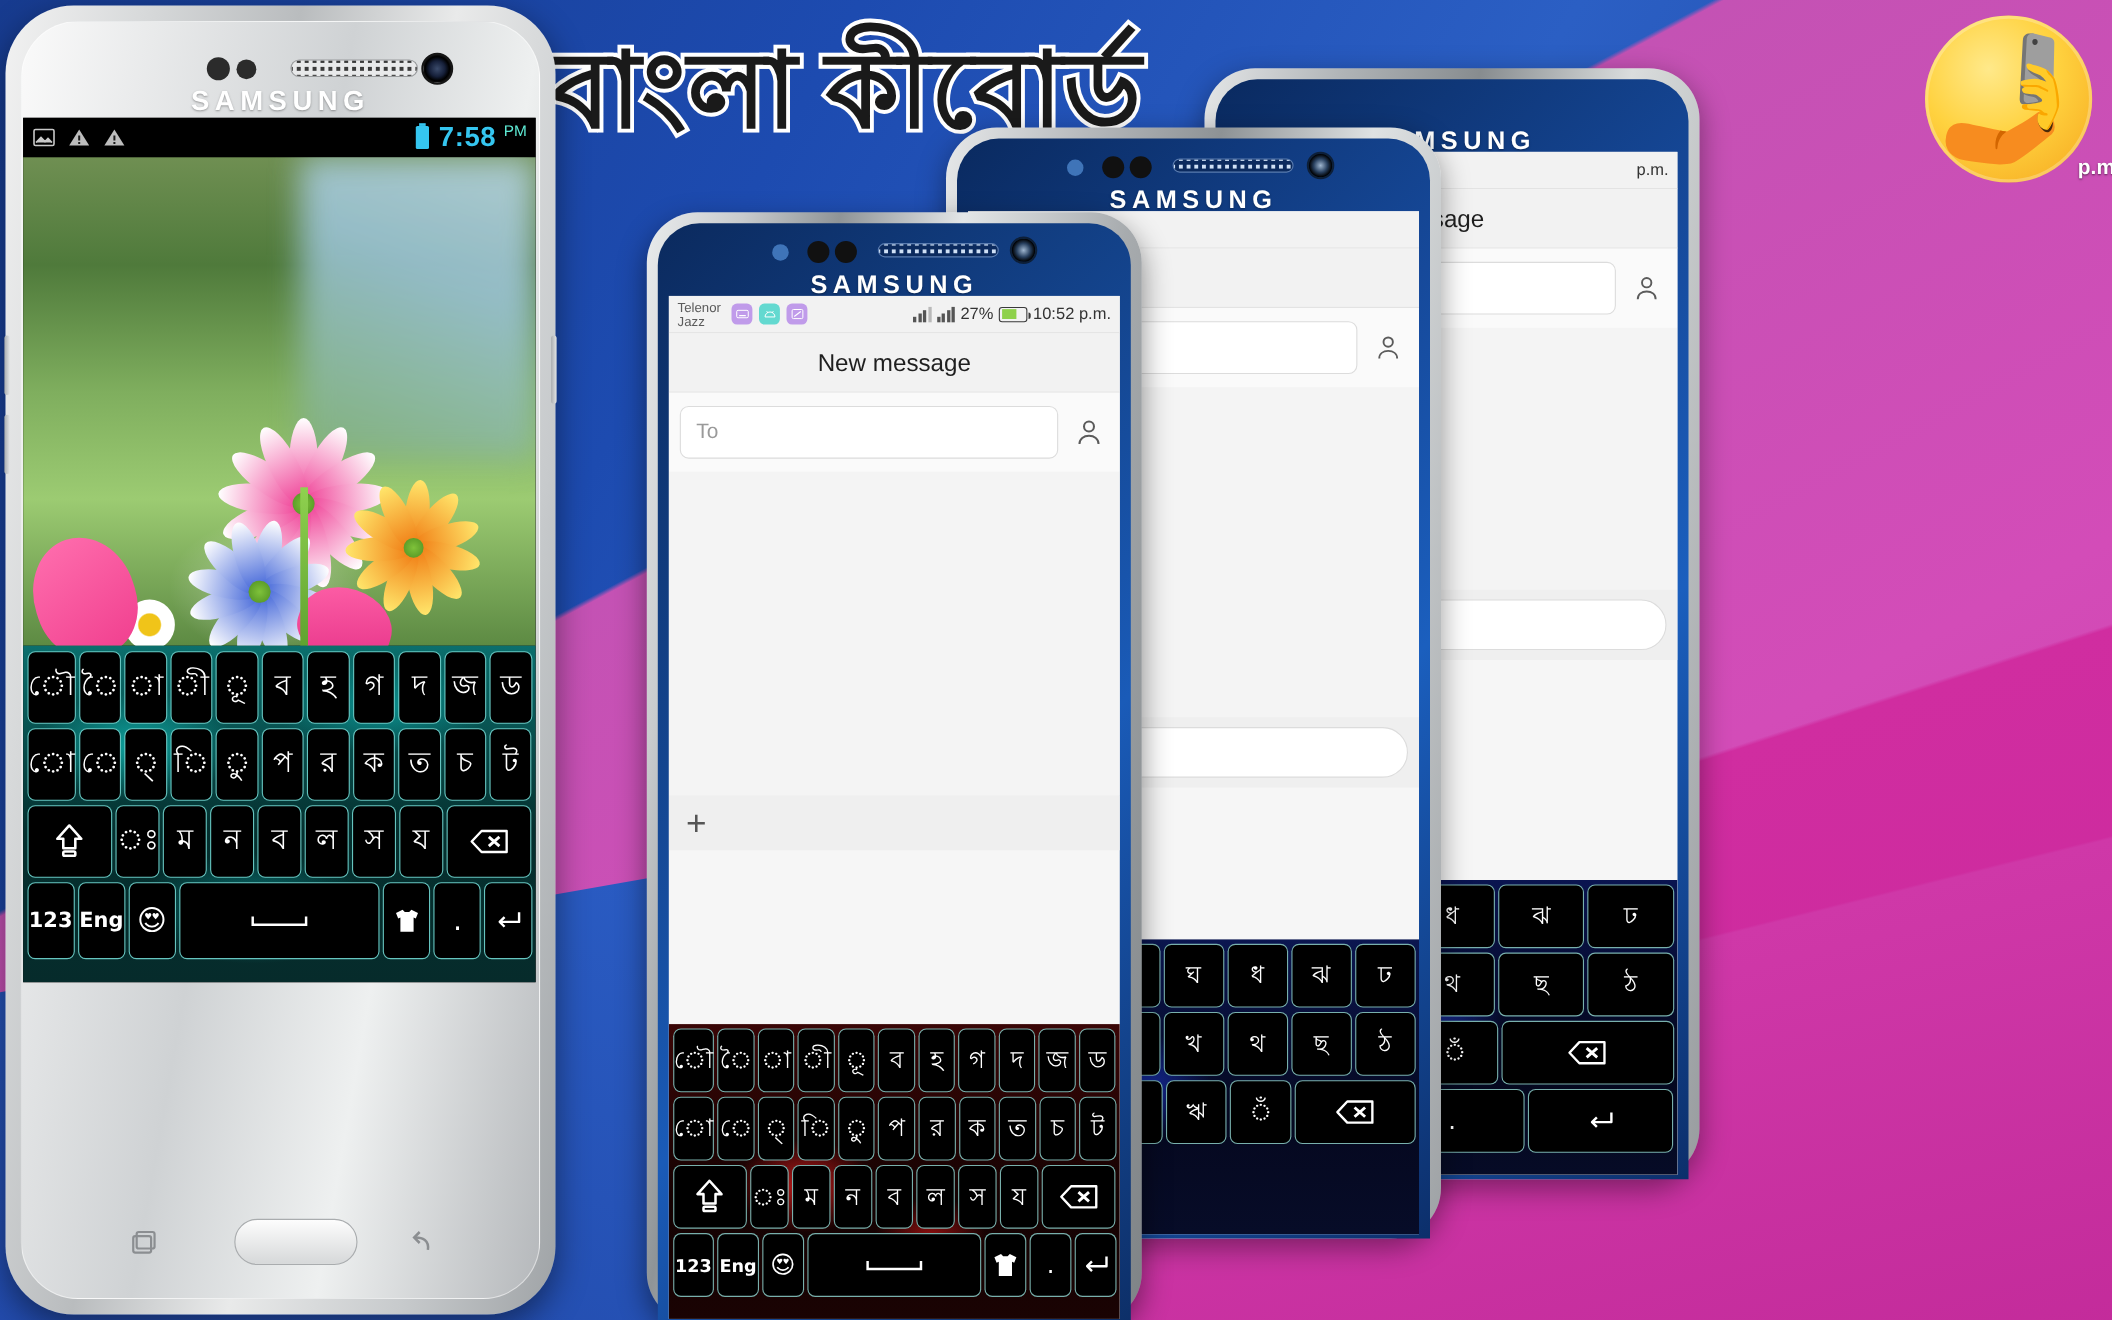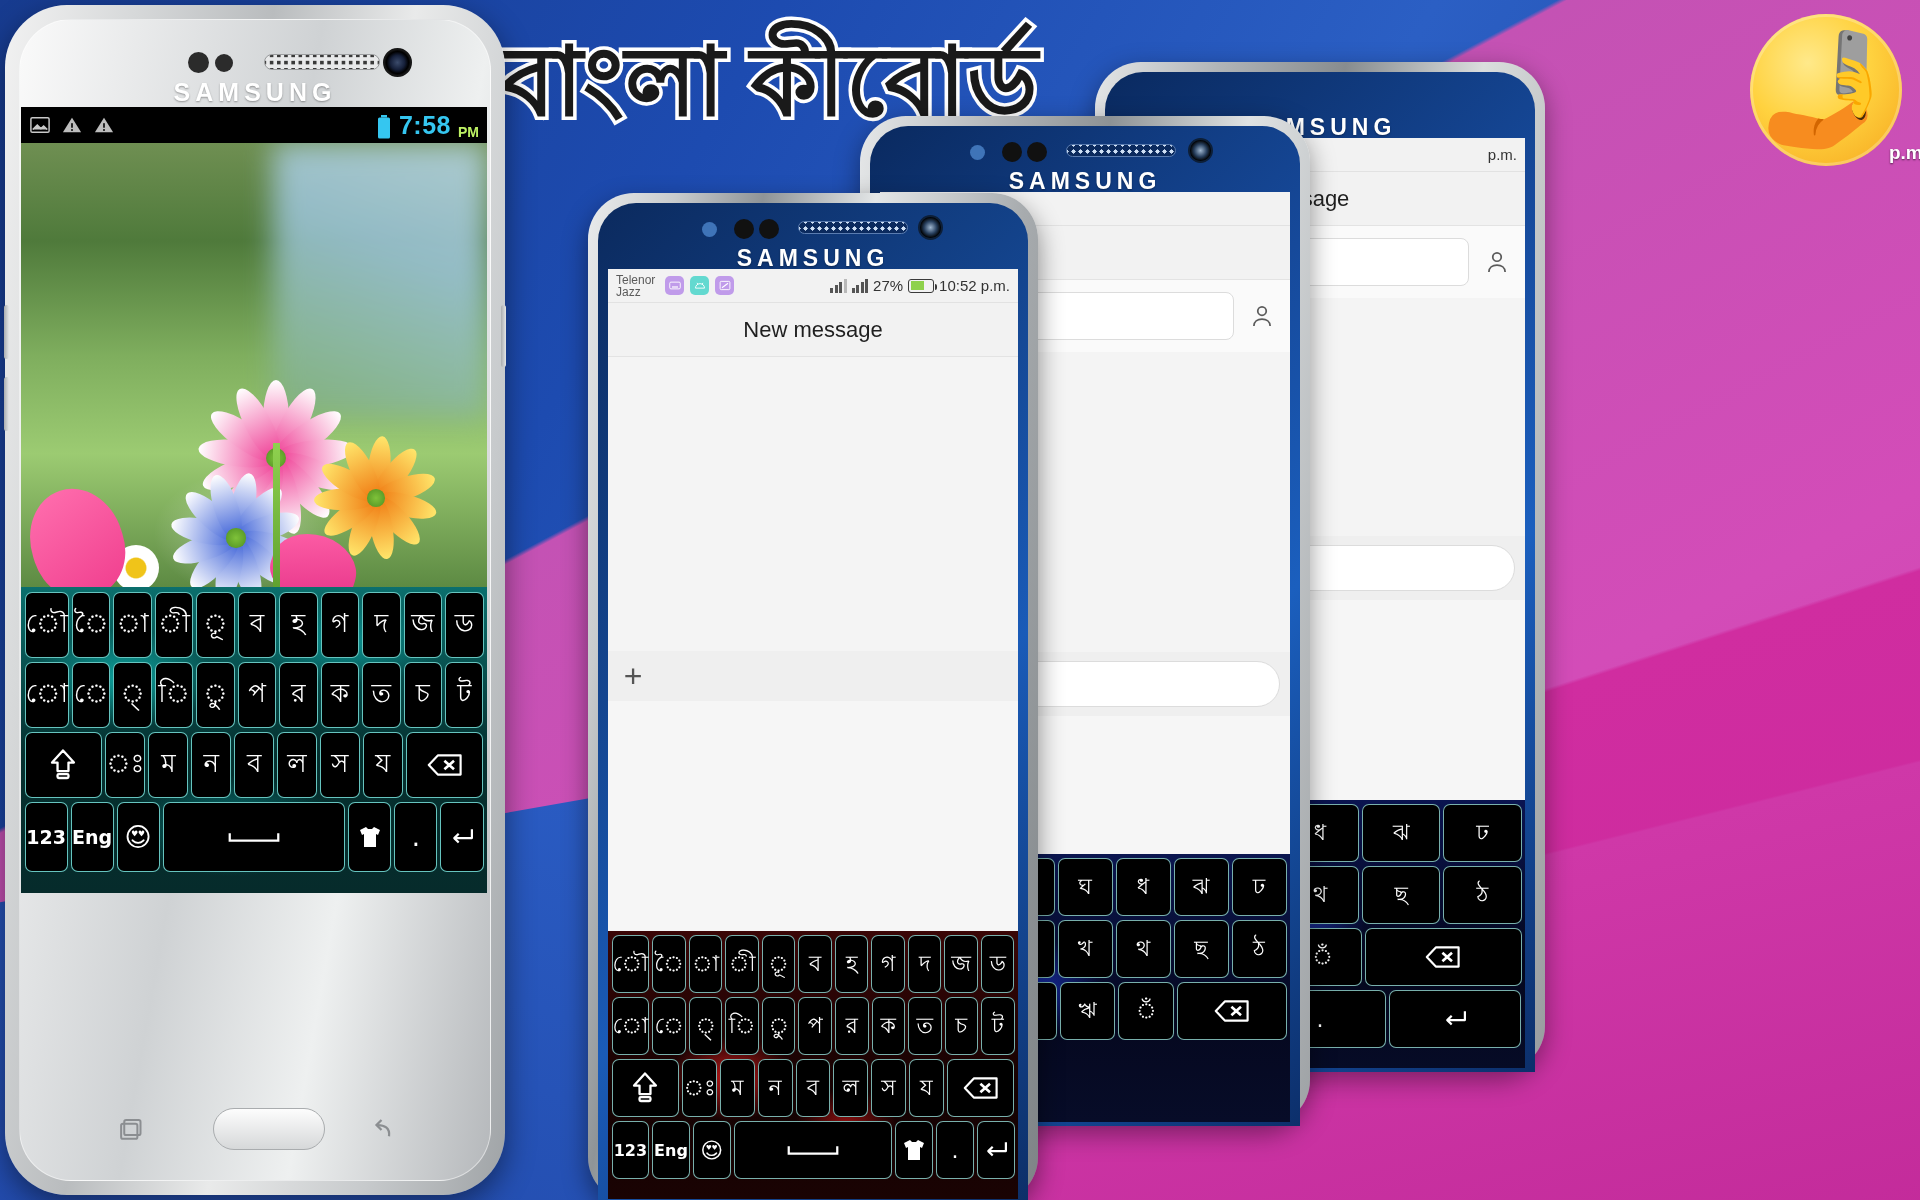--- a/index.html
+++ b/index.html
@@ -112,23 +112,23 @@
   }
   #p1-recents{ position:absolute; left:98px; bottom:36px; width:30px; height:28px; }
   #p1-back{ position:absolute; right:96px; bottom:36px; width:30px; height:28px; }
   .p1-sidebtn{ position:absolute; width:5px; border-radius:3px; background:linear-gradient(90deg,#aaadb0,#e3e5e6); }
 
   
   #p1-status{
     position:absolute; left:0; top:0; width:100%; height:36px; background:#000;
     display:flex; align-items:center; padding:0 8px; gap:10px;
   }
-  #p1-status .right{ margin-left:auto; display:flex; align-items:flex-end; gap:7px; }
+  #p1-status .right{ margin-left:auto; display:flex; align-items:flex-start; gap:7px; }
   #p1-time{ color:#35c6f0; font-size:25px; font-weight:bold; letter-spacing:.5px; }
-  #p1-ampm{ color:#bef264; font-size:14px; font-weight:bold; }
+  #p1-ampm{ color:#5eead4; font-size:14px; font-weight:normal; }
 
   
   #p1-wall{
     position:absolute; left:0; top:36px; width:100%; height:444px;
     background:
       radial-gradient(ellipse 130px 90px at 48% 88%, rgba(255,255,255,.35), transparent 70%),
       linear-gradient(180deg,#6f8f52 0%,#4f7a3b 22%,#7fae5e 48%,#9ccb72 70%,#5d8a43 100%);
     overflow:hidden;
   }
   #p1-wall .sky{
@@ -480,20 +480,29 @@
             <b></b>
           </div>
         <span>10:52 p.m.</span>
       </div>
     </div>
 
     <div class="appbar">
       <span>New message</span>
     </div>
 
+    <div class="to-row">
+      <div class="to-field">To</div>
+      <div class="contact-ico">
+        <svg width="32" height="32" viewBox="0 0 24 24" fill="none" stroke="#5b5b5b" stroke-width="1.4">
+            <circle cx="12" cy="8" r="3.4"></circle>
+            <path d="M5.5 20c0-3.6 2.9-5.6 6.5-5.6s6.5 2 6.5 5.6"></path>
+          </svg>
+      </div>
+    </div>
 
     <div class="msg-body" style="height:294px"></div>
 
     <div class="compose">
       <div class="plus">+</div>
     </div>
 
     <div class="kb" id="p2-kb">
       <div class="kb-row" id="p2r1">
           <div class="key">ৌ</div>

